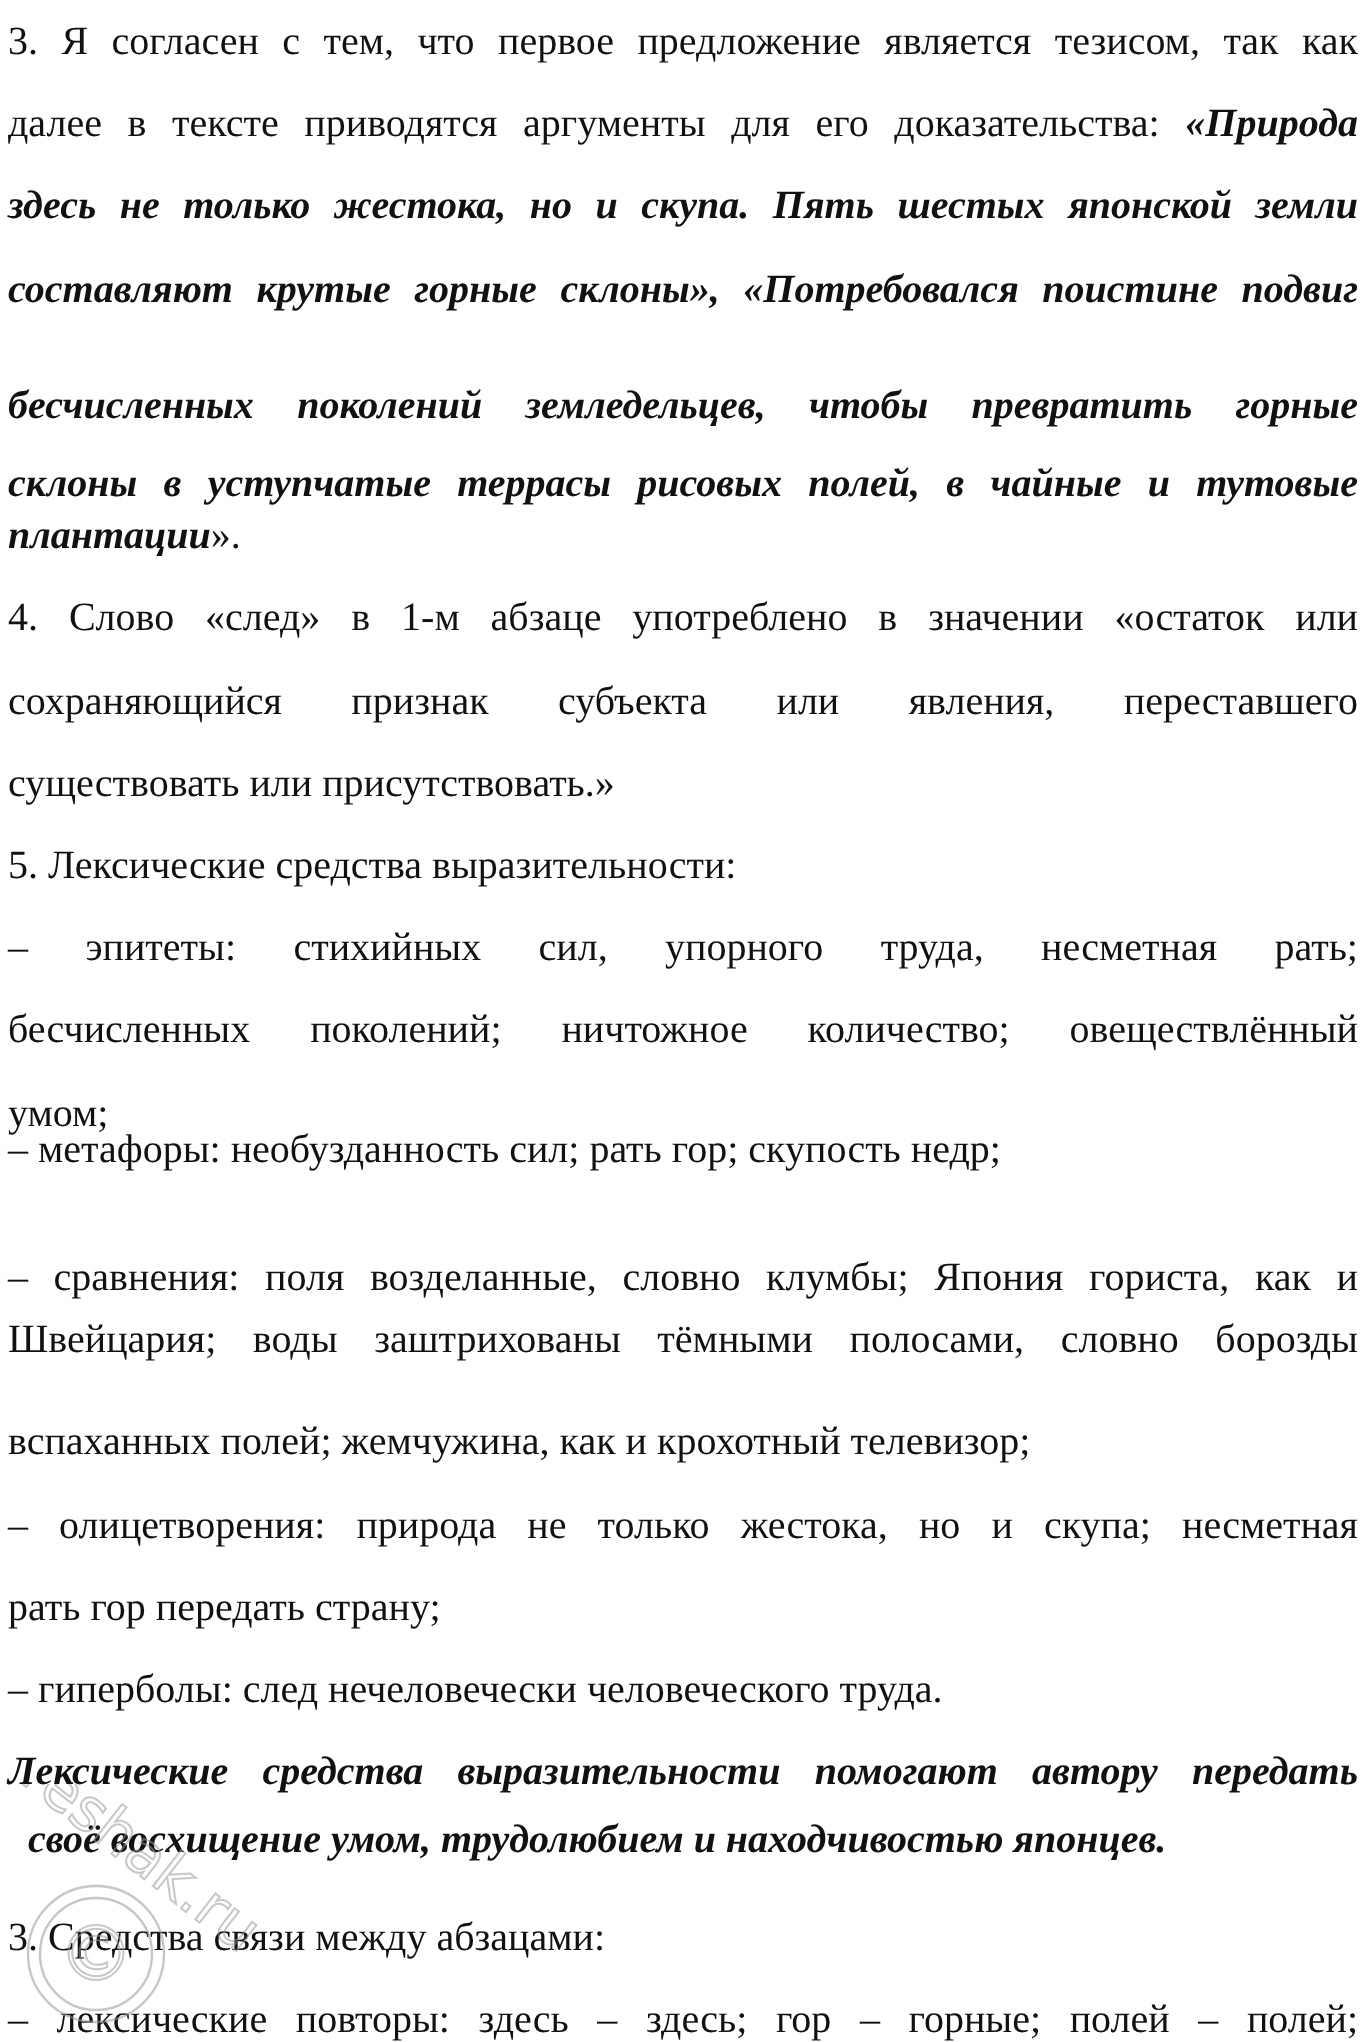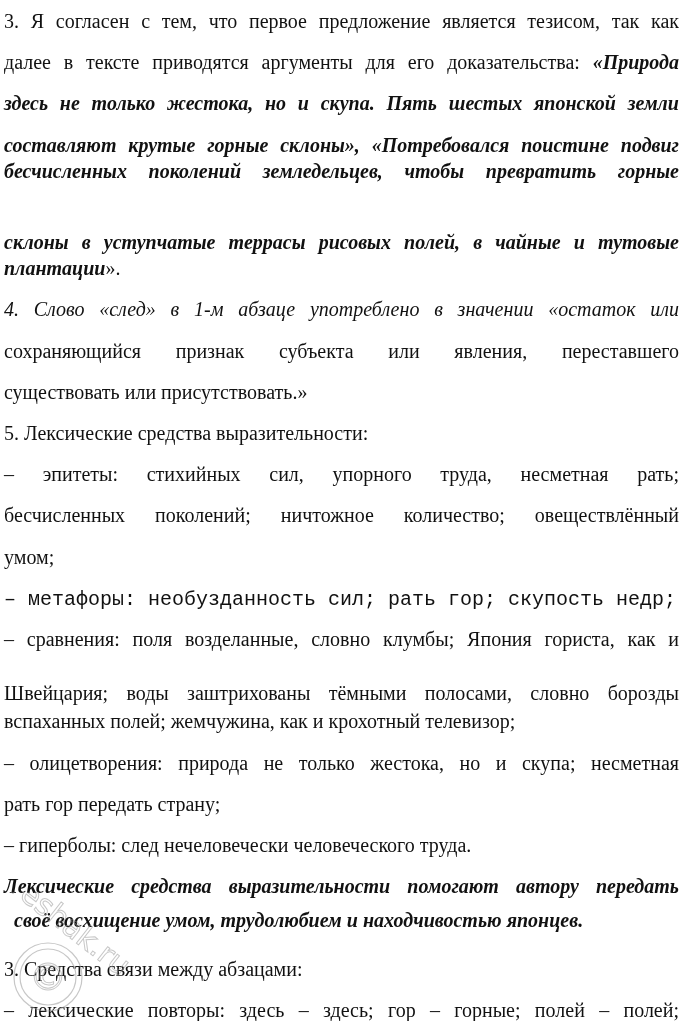--- a/index.html
+++ b/index.html
@@ -51,33 +51,33 @@
   </style>
 </head>
 <body>
 
 <div class="doc">
   <div id="lines">
       <div class="line" style="top: 1px;"><span>3. Я согласен с тем, что первое предложение является тезисом, так как</span></div>
       <div class="line" style="top: 42.2px;"><span>далее в тексте приводятся аргументы для его доказательства: </span><span class="it">«Природа</span></div>
       <div class="line" style="top: 83.4px;"><span class="it">здесь не только жестока, но и скупа. Пять шестых японской земли</span></div>
       <div class="line" style="top: 124.6px;"><span class="it">составляют крутые горные склоны», «Потребовался поистине подвиг</span></div>
-      <div class="line" style="top: 151px;"><span class="it">бесчисленных поколений земледельцев, чтобы превратить горные</span></div>
+      <div class="line" style="top: 183px;"><span class="it">бесчисленных поколений земледельцев, чтобы превратить горные</span></div>
       <div class="line" style="top: 222px;"><span class="it">склоны в уступчатые террасы рисовых полей, в чайные и тутовые</span></div>
       <div class="line last" style="top: 248.2px;"><span class="it">плантации</span><span>».</span></div>
-      <div class="line" style="top: 289.4px; font-style: italic;"><span>4. Слово «след» в 1-м абзаце употреблено в значении «остаток или</span></div>
+      <div class="line" style="top: 289.4px;"><span>4. Слово «след» в 1-м абзаце употреблено в значении «остаток или</span></div>
       <div class="line" style="top: 330.6px;"><span>сохраняющийся признак субъекта или явления, переставшего</span></div>
       <div class="line last" style="top: 371.8px;"><span>существовать или присутствовать.»</span></div>
       <div class="line last" style="top: 413px;"><span>5. Лексические средства выразительности:</span></div>
       <div class="line" style="top: 454.2px;"><span>– эпитеты: стихийных сил, упорного труда, несметная рать;</span></div>
       <div class="line" style="top: 495.4px;"><span>бесчисленных поколений; ничтожное количество; овеществлённый</span></div>
       <div class="line last" style="top: 536.6px;"><span>умом;</span></div>
-      <div class="line last" style="top: 579px; font-family: Liberation Mono, monospace;"><span>– метафоры: необузданность сил; рать гор; скупость недр;</span></div>
+      <div class="line last" style="top: 555px;"><span>– метафоры: необузданность сил; рать гор; скупость недр;</span></div>
       <div class="line" style="top: 619px;"><span>– сравнения: поля возделанные, словно клумбы; Япония гориста, как и</span></div>
-      <div class="line" style="top: 673px;"><span>Швейцария; воды заштрихованы тёмными полосами, словно борозды</span></div>
+      <div class="line" style="top: 650px;"><span>Швейцария; воды заштрихованы тёмными полосами, словно борозды</span></div>
       <div class="line last" style="top: 701.4px;"><span>вспаханных полей; жемчужина, как и крохотный телевизор;</span></div>
       <div class="line" style="top: 742.6px;"><span>– олицетворения: природа не только жестока, но и скупа; несметная</span></div>
       <div class="line last" style="top: 783.8px;"><span>рать гор передать страну;</span></div>
       <div class="line last" style="top: 825px;"><span>– гиперболы: след нечеловечески человеческого труда.</span></div>
       <div class="line" style="top: 866.2px;"><span class="it">Лексические средства выразительности помогают автору передать</span></div>
       <div class="line last" style="top: 900px; margin-left: 10px;"><span class="it">своё восхищение умом, трудолюбием и находчивостью японцев.</span></div>
       <div class="line last" style="top: 948.6px;"><span>3. Средства связи между абзацами:</span></div>
       <div class="line" style="top: 989.8px;"><span>– лексические повторы: здесь – здесь; гор – горные; полей – полей;</span></div>
     </div>
 </div>

